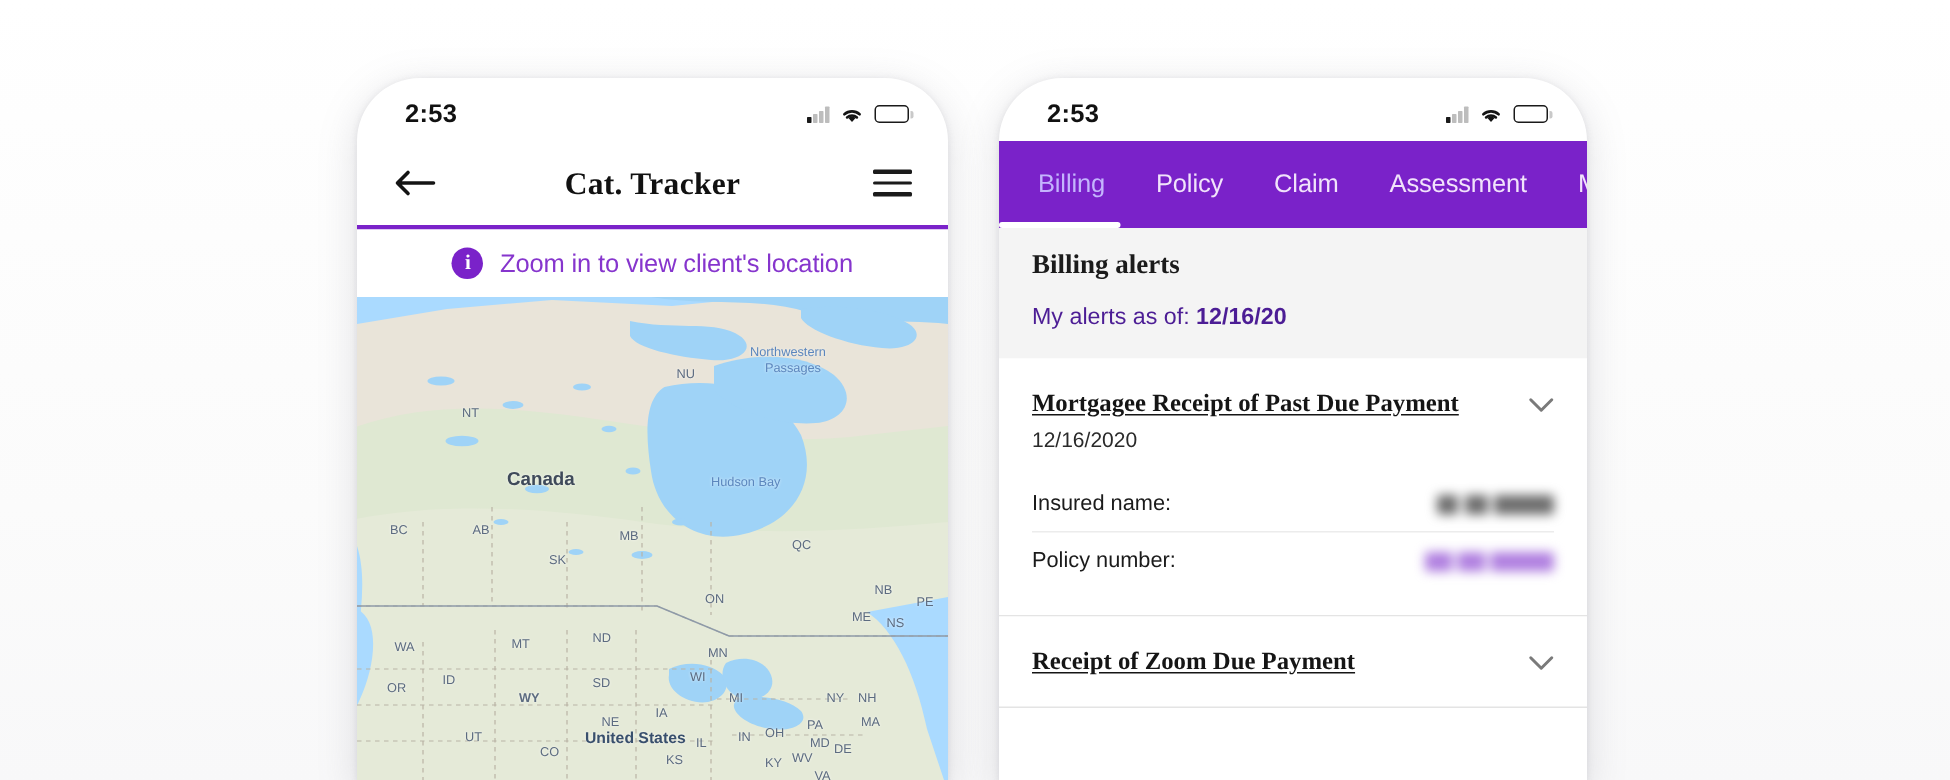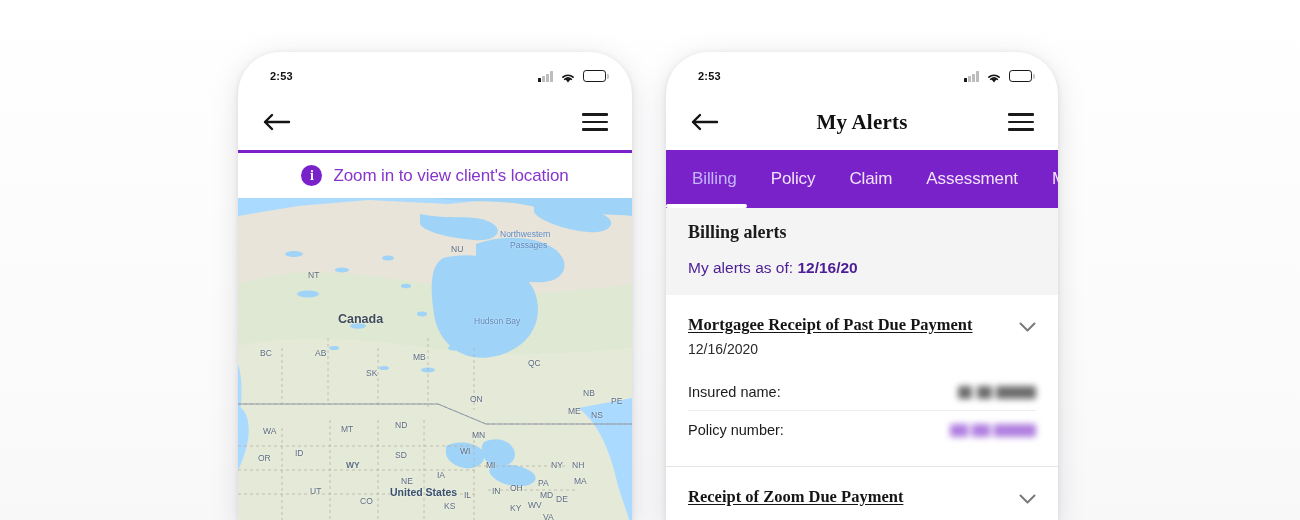--- a/index.html
+++ b/index.html
@@ -21,21 +21,21 @@
     box-shadow:0 6px 26px rgba(120,120,130,0.22), 0 1px 5px rgba(120,120,130,0.16);
   }
   #phone-left  { left:238px; width:394px; height:470px; }
   #phone-right { left:666px; width:392px; height:470px; }
 
   
   .statusbar {
     height:42px; display:flex; align-items:center;
     justify-content:space-between; padding:6px 26px 0 32px;
   }
-  .status-time { font-size:11px; font-weight:bold; color:#111; letter-spacing:.2px; }
+  .status-time { font-size:17px; font-weight:bold; color:#111; letter-spacing:.2px; }
   .status-icons { display:flex; align-items:flex-end; gap:7px; }
   .signal { display:flex; align-items:flex-end; gap:1.5px; height:11px; }
   .signal i { width:2.6px; background:#bdbdbd; border-radius:.5px; display:block; }
   .signal i:nth-child(1){ height:4px; background:#1a1a1a; }
   .signal i:nth-child(2){ height:6px; }
   .signal i:nth-child(3){ height:8.5px; }
   .signal i:nth-child(4){ height:11px; }
   .wifi { width:16px; height:12px; position:relative; }
   .battery {
     width:23px; height:12px; border:1.6px solid #1a1a1a; border-radius:3.2px;
@@ -155,20 +155,21 @@
       <span class="battery"><span class="lvl"></span></span>
     </div>
   </div>
 
   <div class="navbar">
     <span class="back-arrow">
       <svg viewBox="0 0 30 22">
           <path d="M27 11H3M10 4 3 11l7 7" stroke="#141414" stroke-width="2.4" fill="none" stroke-linecap="round" stroke-linejoin="round"></path>
         </svg>
     </span>
+    <div class="nav-title">Cat. Tracker</div>
     <span class="hamburger">
         <span></span>
         <span></span>
         <span></span>
       </span>
   </div>
 
   <div class="purple-rule"></div>
 
   <div class="info-banner">
@@ -287,33 +288,20 @@
         <svg viewBox="0 0 16 12">
             <path d="M8 10.4 5.6 7.6a3.6 3.6 0 0 1 4.8 0Z" fill="#141414"></path>
             <path d="M2.9 5.2a7.6 7.6 0 0 1 10.2 0" stroke="#141414" stroke-width="1.7" fill="none" stroke-linecap="round"></path>
             <path d="M4.7 7.3a5 5 0 0 1 6.6 0" stroke="#141414" stroke-width="1.7" fill="none" stroke-linecap="round"></path>
           </svg>
       </span>
       <span class="battery"><span class="lvl"></span></span>
     </div>
   </div>
 
-  <div class="navbar">
-    <span class="back-arrow">
-      <svg viewBox="0 0 30 22">
-          <path d="M27 11H3M10 4 3 11l7 7" stroke="#141414" stroke-width="2.4" fill="none" stroke-linecap="round" stroke-linejoin="round"></path>
-        </svg>
-    </span>
-    <div class="nav-title">My Alerts</div>
-    <span class="hamburger">
-        <span></span>
-        <span></span>
-        <span></span>
-      </span>
-  </div>
 
   <div class="tabbar" id="tabbar">
       <span class="tab active" style="margin-left: 26px;">Billing</span>
       <span class="tab" style="margin-left: 34px;">Policy</span>
       <span class="tab" style="margin-left: 34px;">Claim</span>
       <span class="tab" style="margin-left: 34px;">Assessment</span>
       <span class="tab" style="margin-left: 34px;">Mas</span>
       <div class="tab-underline" style="left: 0px; width: 81px;"></div>
     </div>
 

